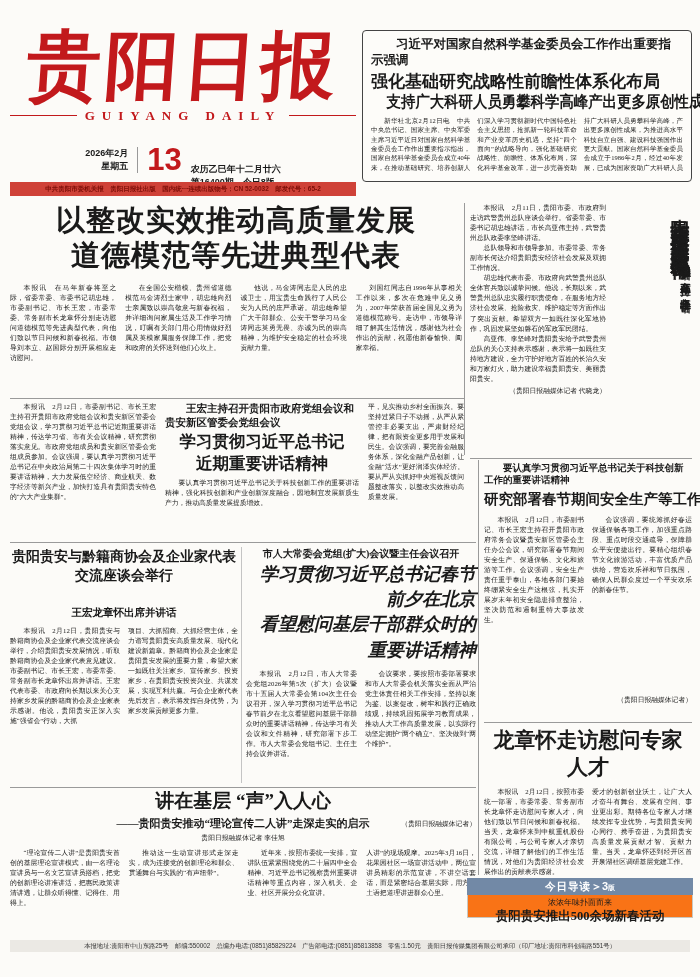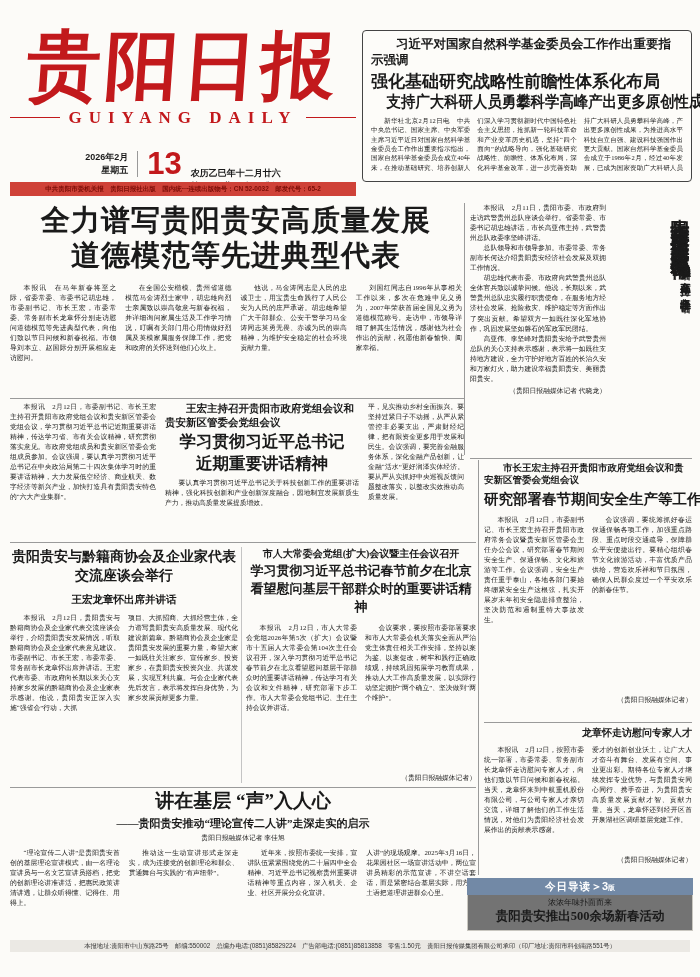--- a/index.html
+++ b/index.html
@@ -5,21 +5,21 @@
   html,body{margin:0;padding:0;background:#e8e8e8;}
   .page{position:relative;width:700px;height:977px;background:#fcfbf8;margin:0 auto;
         font-family:"Liberation Serif",serif;color:#1a1a1a;overflow:hidden;}
   .sans{font-family:"Liberation Sans",sans-serif;}
   
   .masthead{position:absolute;left:10px;top:28px;width:346px;height:152px;}
   .calli{font-size:74px;line-height:1.05;font-weight:bold;color:#c2191c;text-align:center;
          letter-spacing:4px;transform:skewX(-4deg);white-space:nowrap;}
   .en-row{display:flex;align-items:center;margin-top:2px;}
   .en-row .line{flex:1;height:1.5px;background:#c2191c;}
-  .en-txt{color:#c2191c;font-weight:bold;font-size:17px;letter-spacing:7px;margin:0 8px;white-space:nowrap;}
+  .en-txt{color:#c2191c;font-weight:bold;font-size:13px;letter-spacing:7px;margin:0 8px;white-space:nowrap;}
   .dateline{display:flex;justify-content:center;align-items:center;margin-top:7px;gap:9px;}
   .dl-left{text-align:right;font-size:9px;line-height:1.45;font-weight:bold;}
   .dl-sep{width:1px;height:26px;background:#999;}
   .dl-day{font-size:31px;font-weight:bold;color:#c2191c;line-height:1;}
   .dl-right{text-align:left;font-size:9px;line-height:1.45;font-weight:bold;margin-top:32px;}
   .redbar{position:absolute;left:10px;top:182px;width:346px;height:14px;background:#cf4238;
           color:#7c0e08;font-size:6.5px;line-height:14px;text-align:center;font-weight:bold;}
   
   .topbox{position:absolute;left:362px;top:30px;width:330px;height:152px;border:1.5px solid #444;
           border-radius:4px;padding:5px 8px;box-sizing:border-box;background:#fdfcf9;}
@@ -51,48 +51,48 @@
   .study{position:absolute;left:10px;top:402px;width:454px;height:136px;display:flex;gap:9px;}
   .s-col1{width:146px;height:136px;}
   .s-center{width:194px;}
   .s-kicker{font-size:10.5px;font-weight:bold;line-height:1.3;text-indent:2em;}
   .s-head{font-size:16.5px;font-weight:900;text-align:center;line-height:1.3;margin-top:2px;}
   .s-text{margin-top:4px;height:52px;}
   .s-col3{flex:1;height:136px;}
   
   .trade{position:absolute;left:10px;top:547px;width:228px;height:236px;}
   .t-head{font-size:14px;font-weight:900;text-align:center;line-height:1.35;}
-  .t-sub{font-size:10.5px;text-align:center;margin-top:8px;font-weight:bold;}
+  .t-sub{font-size:10.5px;text-align:center;margin-top:21px;font-weight:bold;}
   .cols2{display:flex;gap:8px;margin-top:6px;}
   .cols2 > div{flex:1;}
   .npc{position:absolute;left:246px;top:547px;width:230px;height:236px;}
   .n-kicker{font-size:10px;font-weight:bold;text-align:center;line-height:1.3;}
-  .n-head{font-size:13px;font-weight:900;text-align:center;line-height:1.4;margin-top:2px;}
+  .n-head{font-size:18px;font-weight:900;text-align:right;line-height:1.4;margin-top:2px;font-style:italic;}
   
   .meeting{position:absolute;left:484px;top:462px;width:208px;height:256px;}
   .m-kicker{font-size:9.5px;font-weight:bold;line-height:1.3;text-indent:2em;}
   .m-head{font-size:14.5px;font-weight:900;text-align:center;line-height:1.3;margin-top:3px;white-space:nowrap;}
   .expert{position:absolute;left:484px;top:726px;width:208px;height:148px;}
-  .e-head{font-size:10px;font-weight:900;text-align:right;line-height:1.3;}
+  .e-head{font-size:21px;font-weight:900;text-align:center;line-height:1.3;}
   
   .grass{position:absolute;left:10px;top:790px;width:466px;height:145px;}
   .g-head{font-size:19px;font-weight:900;text-align:center;line-height:1.2;}
   .g-sub{font-size:11px;font-weight:bold;text-align:center;margin-top:3px;}
   .g-by{font-size:6.8px;text-align:center;margin-top:2px;}
   .g-cols{display:flex;gap:9px;margin-top:5px;height:84px;}
   .g-cols div{flex:1;}
   
   .guide{position:absolute;left:467px;top:878px;width:226px;height:54px;}
   .guide-bar{background:#7289a6;color:#fff;height:17px;display:flex;justify-content:center;
              align-items:center;padding:0 8px;}
   .guide-label{font-size:10.5px;font-weight:bold;letter-spacing:1px;}
   .guide-ref{font-size:11px;font-weight:bold;}
   .guide-ref .unit{font-size:7px;}
-  .guide-body{border:1px solid #c9c7c0;border-top:none;background:#737373;text-align:center;
-              height:36px;box-sizing:border-box;padding-top:3px;}
+  .guide-body{border:1px solid #c9c7c0;border-top:none;background:#f97316;text-align:center;
+              height:23px;box-sizing:border-box;padding-top:3px;}
   .guide-kick{font-size:8px;line-height:1.3;}
   .guide-head{font-size:12.5px;font-weight:bold;line-height:1.35;}
   
   .footer{position:absolute;left:10px;top:940px;width:680px;height:12px;background:#ebe9e4;
           font-size:6.3px;line-height:12px;text-align:center;color:#333;}
 </style>
 </head>
 <body>
 
 <div class="page">
@@ -124,21 +124,21 @@
     <div class="tb-h1">强化基础研究战略性前瞻性体系化布局</div>
     <div class="tb-h2">支持广大科研人员勇攀科学高峰产出更多原创性成果</div>
     <div class="tb-body">
       <div class="indent">新华社北京2月12日电　中共中央总书记、国家主席、中央军委主席习近平近日对国家自然科学基金委员会工作作出重要指示指出，国家自然科学基金委员会成立40年来，在推动基础研究、培养创新人才等方面发挥了重要作用。习近平强调，新征程上，希望你</div>
       <div>们深入学习贯彻新时代中国特色社会主义思想，抢抓新一轮科技革命和产业变革历史机遇，坚持“四个面向”的战略导向，强化基础研究战略性、前瞻性、体系化布局，深化科学基金改革，进一步完善资助体系，提升资助效能，推动营造良好科研生态，拓展国际合作空间，支</div>
       <div>持广大科研人员勇攀科学高峰，产出更多原创性成果，为推进高水平科技自立自强、建设科技强国作出更大贡献。国家自然科学基金委员会成立于1986年2月，经过40年发展，已成为国家资助广大科研人员开展基础研究的重要渠道。</div>
     </div>
   </div>
 
   <div class="lead">
-    <div class="lead-h sans">全力谱写贵阳贵安高质量发展</div>
+    <div class="lead-h sans">以整改实效推动高质量发展</div>
     <div class="lead-h sans">道德模范等先进典型代表</div>
     <div class="lead-cols small">
       <div class="indent">本报讯　在马年新春将至之际，省委常委、市委书记胡忠雄，市委副书记、市长王宏，市委常委、常务副市长龙章怀分别走访慰问道德模范等先进典型代表，向他们致以节日问候和新春祝福。市领导刘本立、赵国际分别开展相应走访慰问。</div>
       <div class="indent">在全国公安楷模、贵州省道德模范马金涛烈士家中，胡忠雄向烈士亲属致以崇高敬意与新春祝福，并详细询问家属生活及工作学习情况，叮嘱有关部门用心用情做好烈属及英模家属服务保障工作，把党和政府的关怀送到他们心坎上。</div>
       <div class="indent">他说，马金涛同志是人民的忠诚卫士，用宝贵生命践行了人民公安为人民的庄严承诺。胡忠雄希望广大干部群众、公安干警学习马金涛同志英勇无畏、赤诚为民的崇高精神，为维护安全稳定的社会环境贡献力量。</div>
       <div class="indent">刘国红同志自1996年从事相关工作以来，多次在危难中见义勇为，2007年荣获首届全国见义勇为道德模范称号。走访中，市领导详细了解其生活情况，感谢他为社会作出的贡献，祝愿他新春愉快、阖家幸福。</div>
     </div>
   </div>
 
   <div class="vrule" style="left:464px;top:203px;height:252px;"></div>
@@ -192,21 +192,21 @@
       <div class="indent">本报讯　2月12日，市人大常委会党组2026年第5次（扩大）会议暨市十五届人大常委会第104次主任会议召开，深入学习贯彻习近平总书记春节前夕在北京看望慰问基层干部群众时的重要讲话精神，传达学习有关会议和文件精神，研究部署下步工作。市人大常委会党组书记、主任主持会议并讲话。</div>
       <div class="indent">会议要求，要按照市委部署要求和市人大常委会机关落实全面从严治党主体责任相关工作安排，坚持以案为鉴、以案促改，树牢和践行正确政绩观，持续巩固拓展学习教育成果，推动人大工作高质量发展，以实际行动坚定拥护“两个确立”、坚决做到“两个维护”。</div>
     </div>
     <div class="byline">（贵阳日报融媒体记者）</div>
   </div>
 
   <div class="vrule" style="left:478px;top:460px;height:415px;"></div>
   <div class="hrule" style="left:470px;top:458px;width:222px;"></div>
 
   <div class="meeting">
-    <div class="m-kicker">市长王宏主持召开贵阳市政府党组会议和贵安新区管委会党组会议</div>
+    <div class="m-kicker">要认真学习贯彻习近平总书记关于科技创新工作的重要讲话精神</div>
     <div class="m-head sans">研究部署春节期间安全生产等工作</div>
     <div class="cols2 small" style="height:178px;">
       <div class="indent">本报讯　2月12日，市委副书记、市长王宏主持召开贵阳市政府常务会议暨贵安新区管委会主任办公会议，研究部署春节期间安全生产、保通保畅、文化和旅游等工作。会议强调，安全生产责任重于泰山，各地各部门要始终绷紧安全生产这根弦，扎实开展岁末年初安全隐患排查整治，坚决防范和遏制重特大事故发生。</div>
       <div class="indent">会议强调，要统筹抓好春运保通保畅各项工作，加强重点路段、重点时段交通疏导，保障群众平安便捷出行。要精心组织春节文化旅游活动，丰富优质产品供给，营造欢乐祥和节日氛围，确保人民群众度过一个平安欢乐的新春佳节。</div>
     </div>
     <div class="byline">（贵阳日报融媒体记者）</div>
   </div>
 
   <div class="hrule" style="left:484px;top:722px;width:208px;"></div>
 

